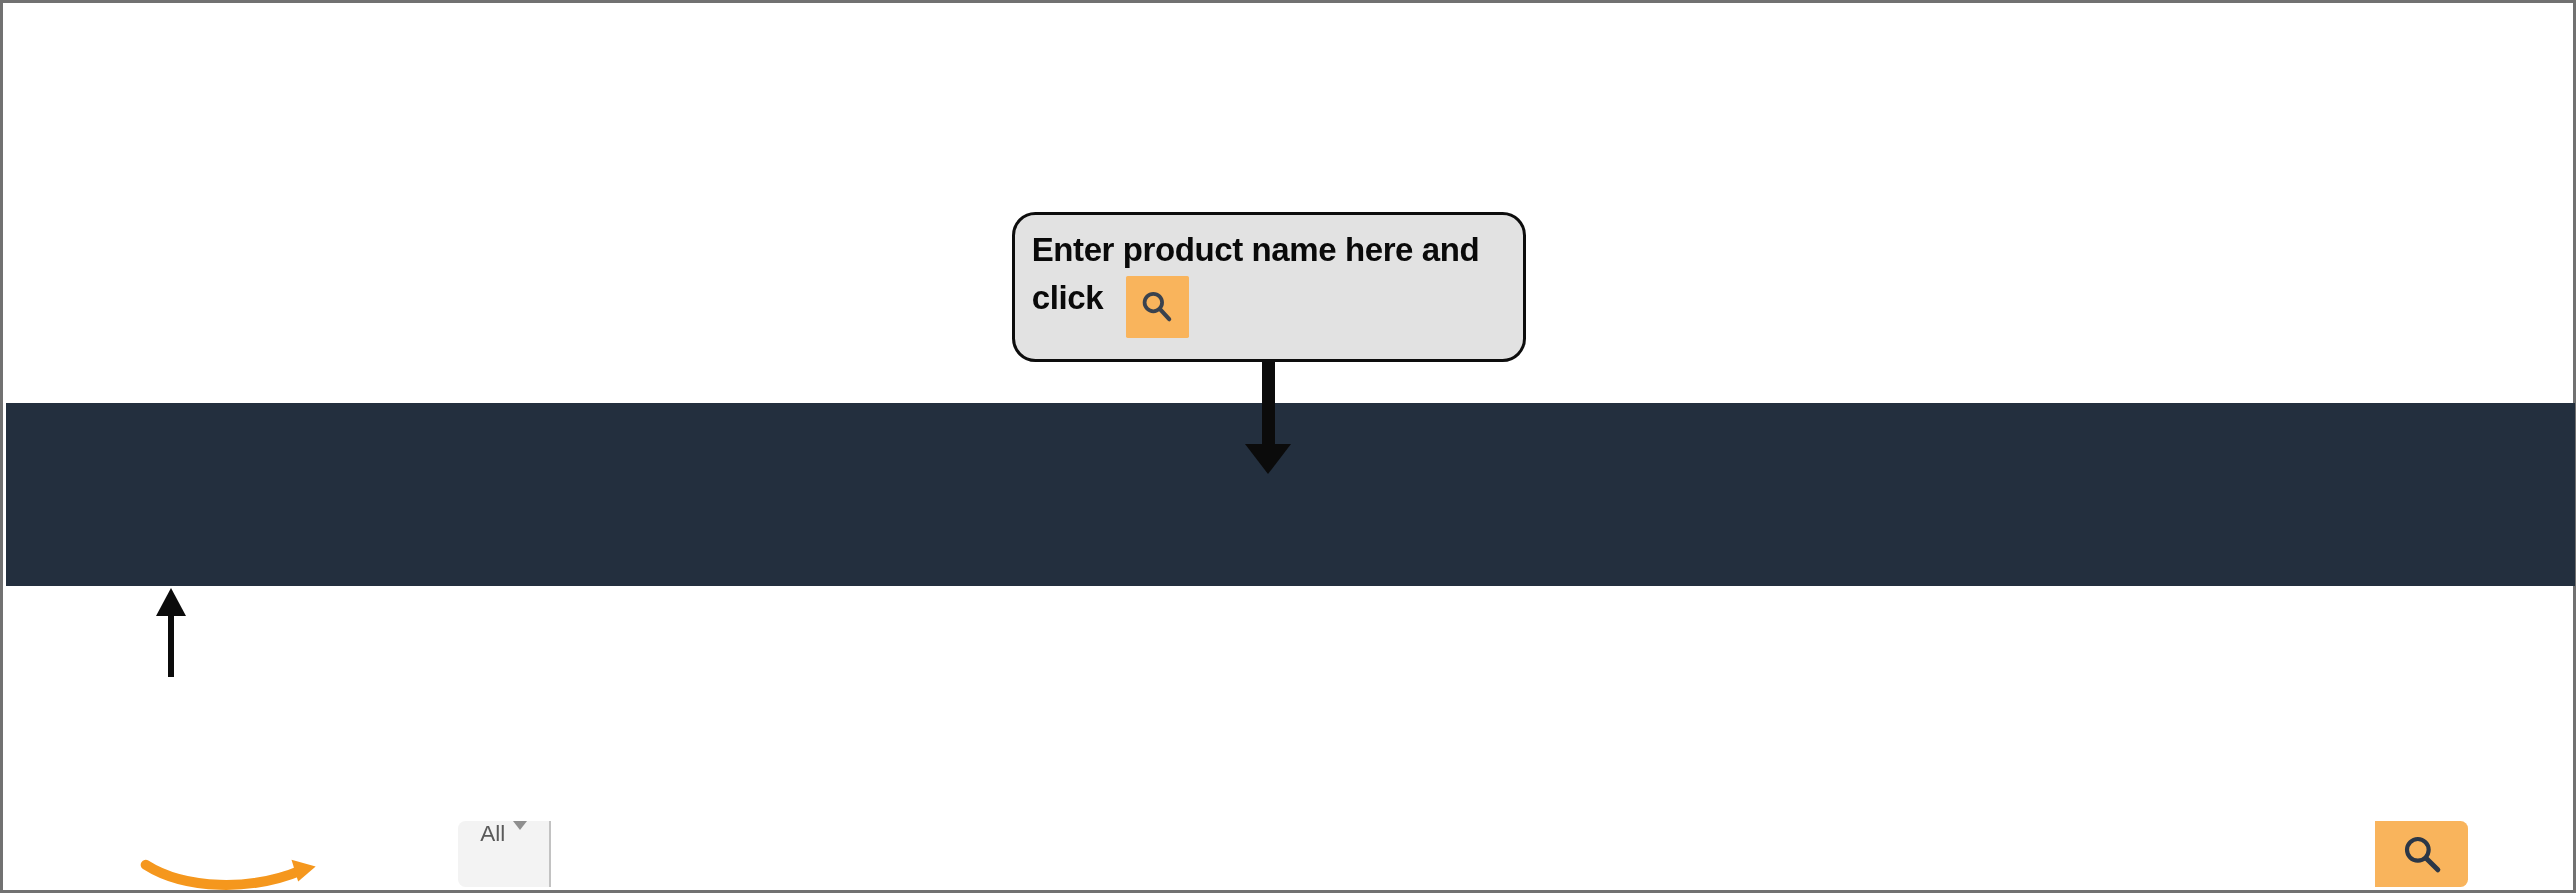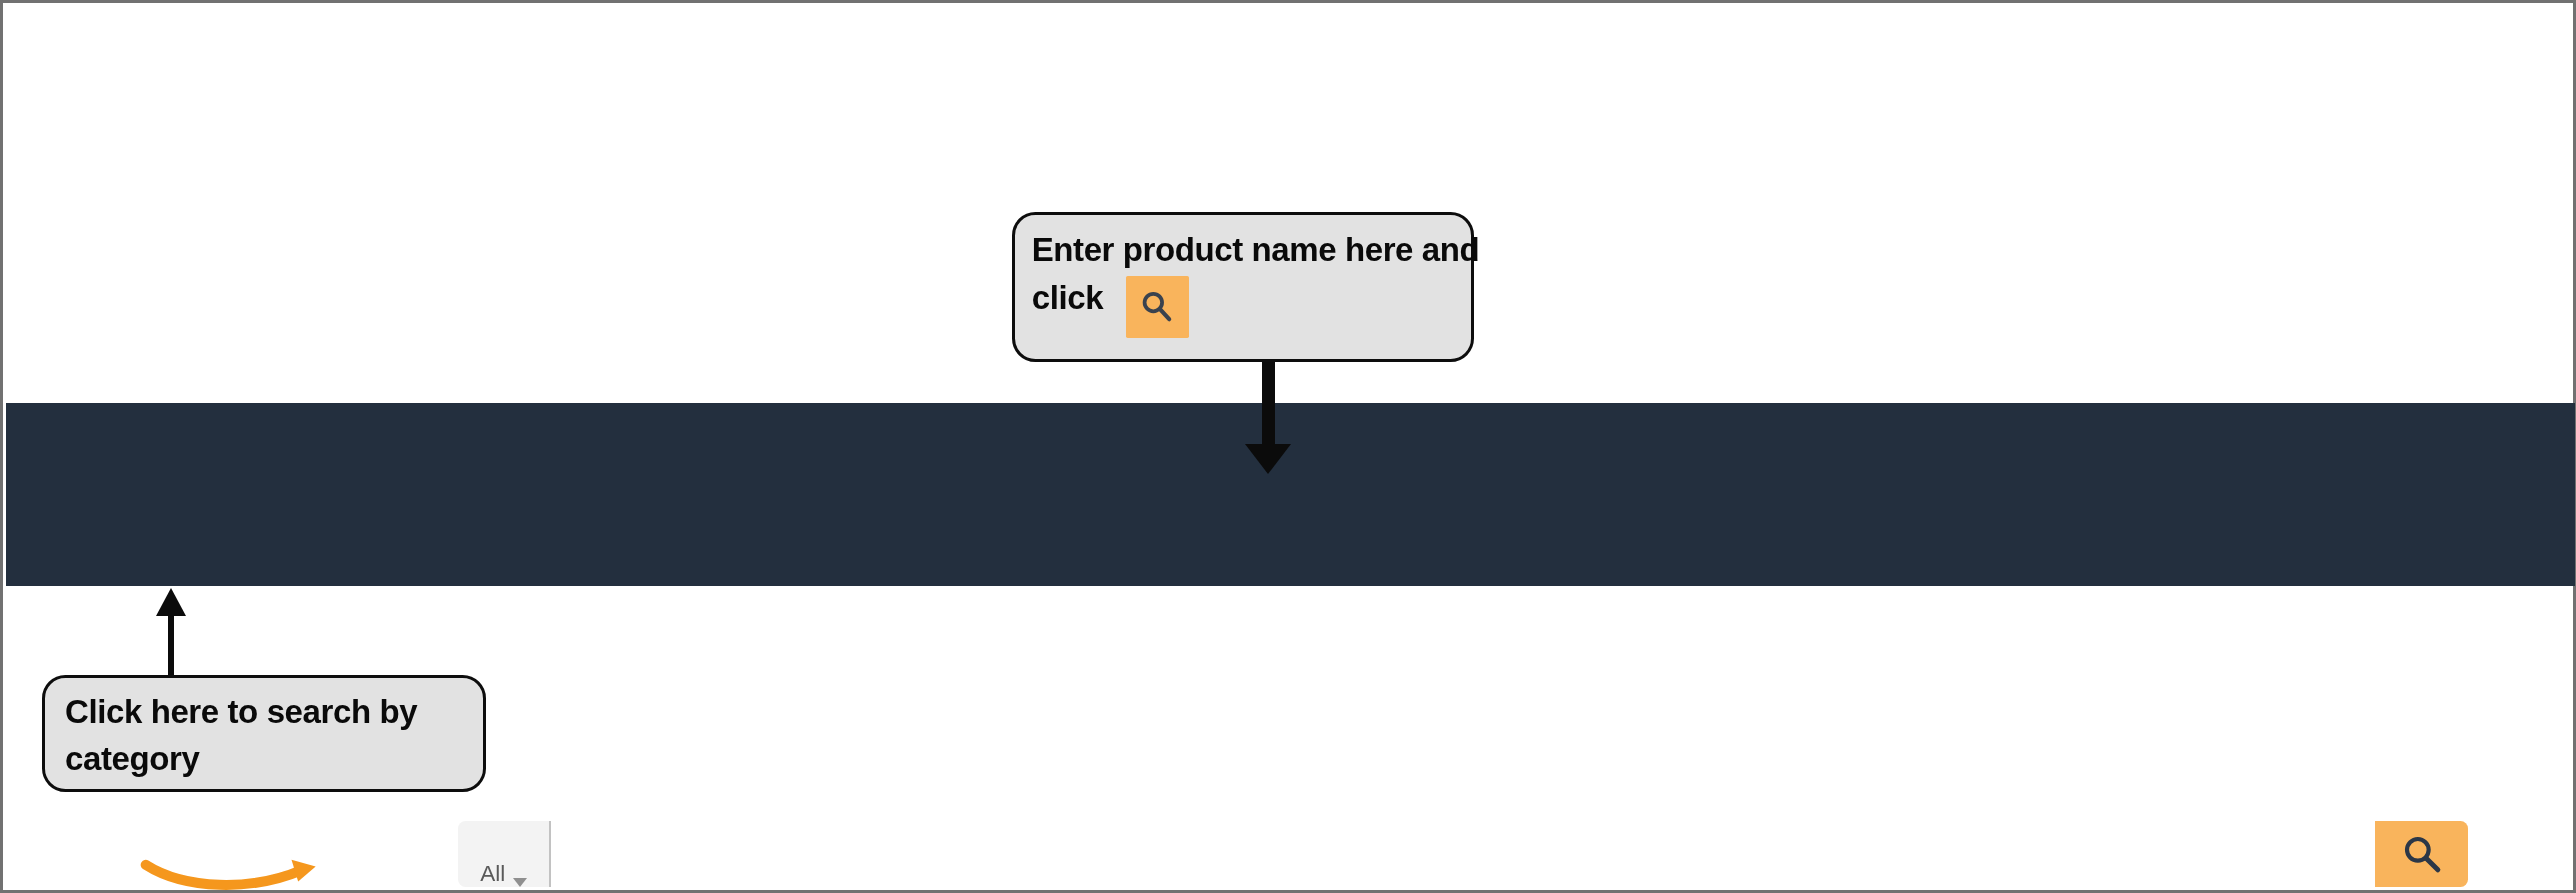--- a/index.html
+++ b/index.html
@@ -15,35 +15,35 @@
   .logo { position:absolute; left:102px; top:407px; color:#ffffff; cursor:pointer; }
   .logo .brand { font-family:"DejaVu Sans", sans-serif; font-weight:700;
                  font-size:44px; letter-spacing:-2.5px; }
   .logo .tld { font-family:"DejaVu Sans", sans-serif; font-weight:700;
                font-size:24px; letter-spacing:-0.8px; }
   .smile { position:absolute; left:133px; top:455px; }
 
   .search-group { position:absolute; left:452px; top:418px; width:2010px; height:66px;
                   display:flex; border-radius:7.5px; overflow:hidden; }
   .all-btn { width:93px; height:66px; background:#F3F3F3; display:flex;
-             align-items:flex-end; justify-content:center; gap:8.3px;
+             align-items:flex-start; justify-content:center; gap:8.3px;
              border-right:2.5px solid #C2C2C2; cursor:pointer; }
   .all-btn .all-label { font-size:22.5px; color:#5A5A5A; }
   .tri-down { width:0; height:0; border-left:7.5px solid transparent;
               border-right:7.5px solid transparent; border-top:9.2px solid #8F8F8F; }
   .search-input { flex:1; height:66px; border:none; outline:none; background:#ffffff;
                   font-size:27px; padding:0 16.7px; color:#111; }
   .search-btn { width:93px; height:66px; background:#F9B45C; border:none;
                 display:flex; align-items:center; justify-content:center; cursor:pointer; }
 
   
   .callout { position:absolute; background:#E2E2E2; border:3.3px solid #0D0D0D;
              border-radius:23.4px; color:#0A0A0A; font-weight:700;
              letter-spacing:-0.4px; }
-  .callout-search { left:1009px; top:209px; width:462px; height:150px;
+  .callout-search { left:1009px; top:209px; width:514px; height:150px;
                     padding:13.3px 16.7px 0 16.7px; }
   .callout-search .c-line1 { font-size:33px; line-height:43px; white-space:nowrap; }
   .callout-search .c-line2 { display:flex; align-items:flex-start; gap:23.4px; margin-top:5px; }
   .callout-search .c-line2 .word { font-size:33px; line-height:43px; }
   .mini-search-chip { width:63px; height:62px; background:#F9B45C; display:flex;
                       align-items:center; justify-content:center; border-radius:1.7px; }
 
   .callout-category { left:39px; top:672px; width:444px; height:117px;
                       padding:10px 20px 0 20px; }
   .callout-category .c-line { font-size:33px; line-height:47px; white-space:nowrap; }
@@ -110,19 +110,15 @@
   <div class="arrow-down">
     <div class="stem"></div>
     <div class="head"></div>
   </div>
 
   <div class="arrow-up">
     <div class="head"></div>
     <div class="stem"></div>
   </div>
 
-  <div class="callout callout-category">
-    <div class="c-line">Click here to search by</div>
-    <div class="c-line">category</div>
-  </div>
 
 </div>
 
 
 </body></html>

